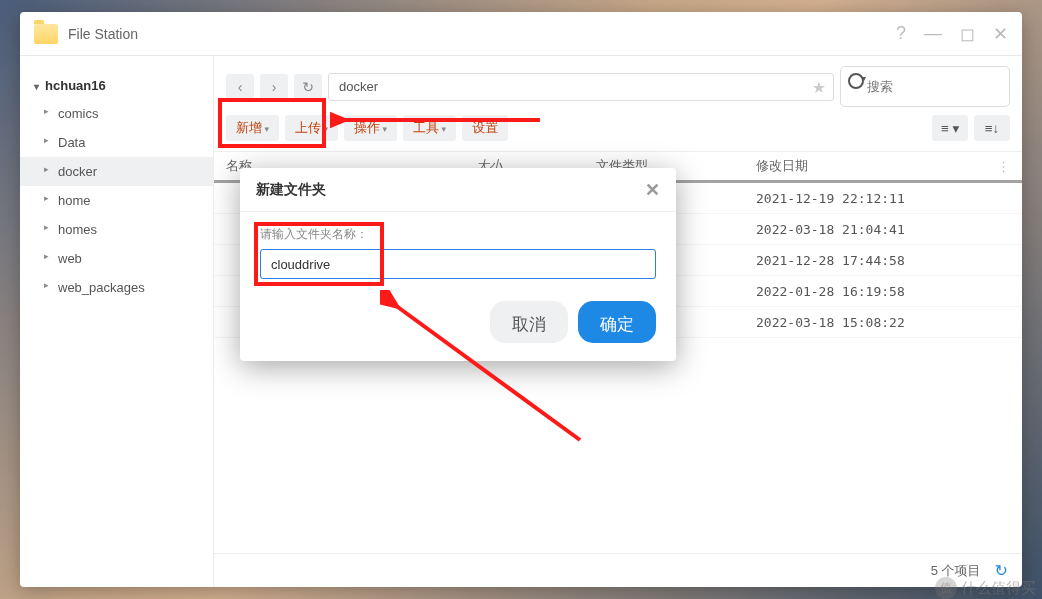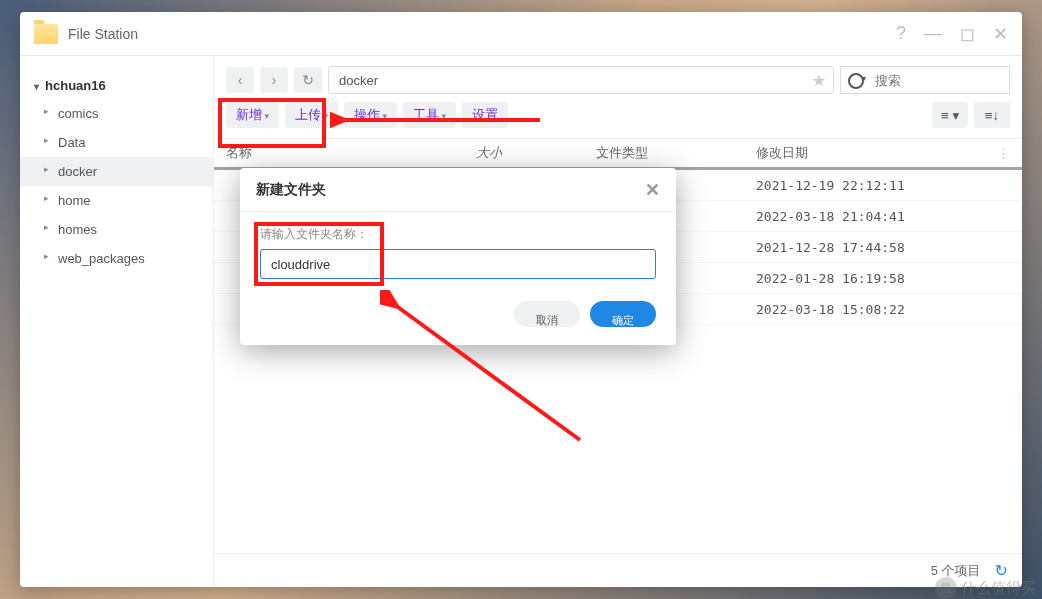--- a/index.html
+++ b/index.html
@@ -18,45 +18,45 @@
 .tree-item { padding: 7px 14px 7px 38px; cursor: pointer; position: relative; }
 .tree-item::before { content: '▸'; position: absolute; left: 24px; font-size: 9px; color: #888; }
 .tree-item.active { background: #eef0f2; }
 .content { flex: 1; display: flex; flex-direction: column; position: relative; }
 .toolbar1 { display: flex; align-items: center; padding: 10px 12px 8px; gap: 6px; }
 .nav-btn { width: 28px; height: 26px; background: #eef0f2; border: none; border-radius: 3px; color: #888; font-size: 14px; cursor: pointer; }
 .path-input { flex: 1; height: 28px; border: 1px solid #ddd; border-radius: 3px; padding: 0 28px 0 10px; font-size: 13px; color: #555; position: relative; }
 .path-wrap { flex: 1; position: relative; display: flex; }
 .star { position: absolute; right: 8px; top: 5px; color: #ccc; font-size: 16px; }
 .search-wrap { width: 170px; position: relative; }
-.search-input { width: 100%; height: 28px; border: 1px solid #ddd; border-radius: 0; padding: 0 8px 0 34px; font-size: 13px; }
+.search-input { width: 100%; height: 41px; border: 1px solid #ddd; border-radius: 5px; padding: 0 8px 0 26px; font-size: 13px; }
 .search-wrap::before { content: ''; position: absolute; left: 8px; top: 7px; width: 12px; height: 12px; border: 2px solid #555; border-radius: 50%; }
 .search-wrap::after { content: '▾'; position: absolute; left: 22px; top: 8px; font-size: 8px; color: #555; }
 .toolbar2 { display: flex; align-items: center; padding: 0 12px 10px; gap: 6px; }
-.tb-btn { height: 26px; padding: 0 10px; background: #eef0f2; border: none; border-radius: 3px; color: #6d28d9; font-size: 13px; cursor: pointer; }
+.tb-btn { height: 26px; padding: 0 10px; background: #eef0f2; border: none; border-radius: 3px; color: #c2410c; font-size: 13px; cursor: pointer; }
 .tb-btn.caret::after { content: ' ▾'; font-size: 9px; color: #888; }
 .tb-spacer { flex: 1; }
 .view-btn { width: 36px; height: 26px; background: #eef0f2; border: none; border-radius: 3px; color: #555; cursor: pointer; }
 .table-header { display: flex; height: 32px; border-top: 1px solid #eee; border-bottom: 3px solid #a3a3a3; font-size: 13px; color: #666; align-items: center; padding: 8px 12px; }
 .th { padding-right: 8px; }
 .th.name { width: 250px; } .th.size { width: 120px; font-style: italic; } .th.type { width: 160px; } .th.date { flex: 1; }
 .th-more { color: #bbb; cursor: pointer; }
 .table-body { flex: 1; overflow: auto; }
 .row { display: flex; height: 31px; align-items: center; padding: 0 12px; font-size: 13px; color: #444; border-bottom: 1px solid #f5f5f5; }
 .td.name { width: 250px; } .td.size { width: 120px; } .td.type { width: 160px; } .td.date { flex: 1; font-family: monospace; color: #555; }
 .statusbar { height: 34px; border-top: 1px solid #eee; display: flex; align-items: center; justify-content: flex-end; padding: 16px 14px; font-size: 13px; color: #666; gap: 14px; }
 .refresh { color: #1e88e5; font-size: 16px; cursor: pointer; }
 .dialog { position: absolute; left: 240px; top: 168px; width: 436px; background: #fff; border-radius: 4px; box-shadow: 0 6px 30px rgba(0,0,0,.35); z-index: 10; }
 .dlg-header { height: 44px; display: flex; align-items: center; padding: 0 16px; font-size: 14px; font-weight: 600; color: #333; border-bottom: 1px solid #f0f0f0; }
 .dlg-close { margin-left: auto; color: #999; font-size: 18px; cursor: pointer; }
 .dlg-body { padding: 14px 20px 18px; }
 .dlg-label { font-size: 12px; color: #888; margin-bottom: 6px; }
 .dlg-input { width: 100%; height: 30px; border: 1px solid #2b7de9; border-radius: 3px; padding: 4px 10px; font-size: 13px; color: #333; outline: none; }
 .dlg-footer { padding: 4px 20px 18px; display: flex; justify-content: flex-end; gap: 10px; }
-.btn { height: 26px; padding: 12px 22px; border-radius: 15px; font-size: 11px; cursor: pointer; }
+.btn { height: 42px; padding: 12px 22px; border-radius: 15px; font-size: 17px; cursor: pointer; }
 .btn-cancel { background: #eef0f2; border: none; color: #555; }
 .btn-ok { background: #1e88e5; border: none; color: #fff; }
 .anno-box { position: absolute; border: 4px solid #ff1a1a; z-index: 20; pointer-events: none; }
 .arrow-svg { position: absolute; pointer-events: none; z-index: 15; }
 .watermark { position: absolute; right: 6px; bottom: 0; font-size: 15px; color: rgba(120,120,120,.5); display: flex; align-items: center; gap: 4px; z-index: 30; }
 .watermark::before { content: '值'; display: inline-flex; width: 22px; height: 22px; border-radius: 50%; background: rgba(120,120,120,.3); align-items: center; justify-content: center; font-size: 12px; }
 </style>
 </head>
 <body>
 
@@ -73,20 +73,21 @@
   </div>
   <div class="main">
     <div class="sidebar">
       <div class="tree-root">hchuan16</div>
       <div id="tree-items">
           <div class="tree-item">comics</div>
           <div class="tree-item">Data</div>
           <div class="tree-item active">docker</div>
           <div class="tree-item">home</div>
           <div class="tree-item">homes</div>
+          <div class="tree-item">web</div>
           <div class="tree-item">web_packages</div>
         </div>
     </div>
     <div class="content">
       <div class="toolbar1">
         <button class="nav-btn">‹</button>
         <button class="nav-btn">›</button>
         <button class="nav-btn">↻</button>
         <div class="path-wrap">
           <input class="path-input" value="docker" style="">

